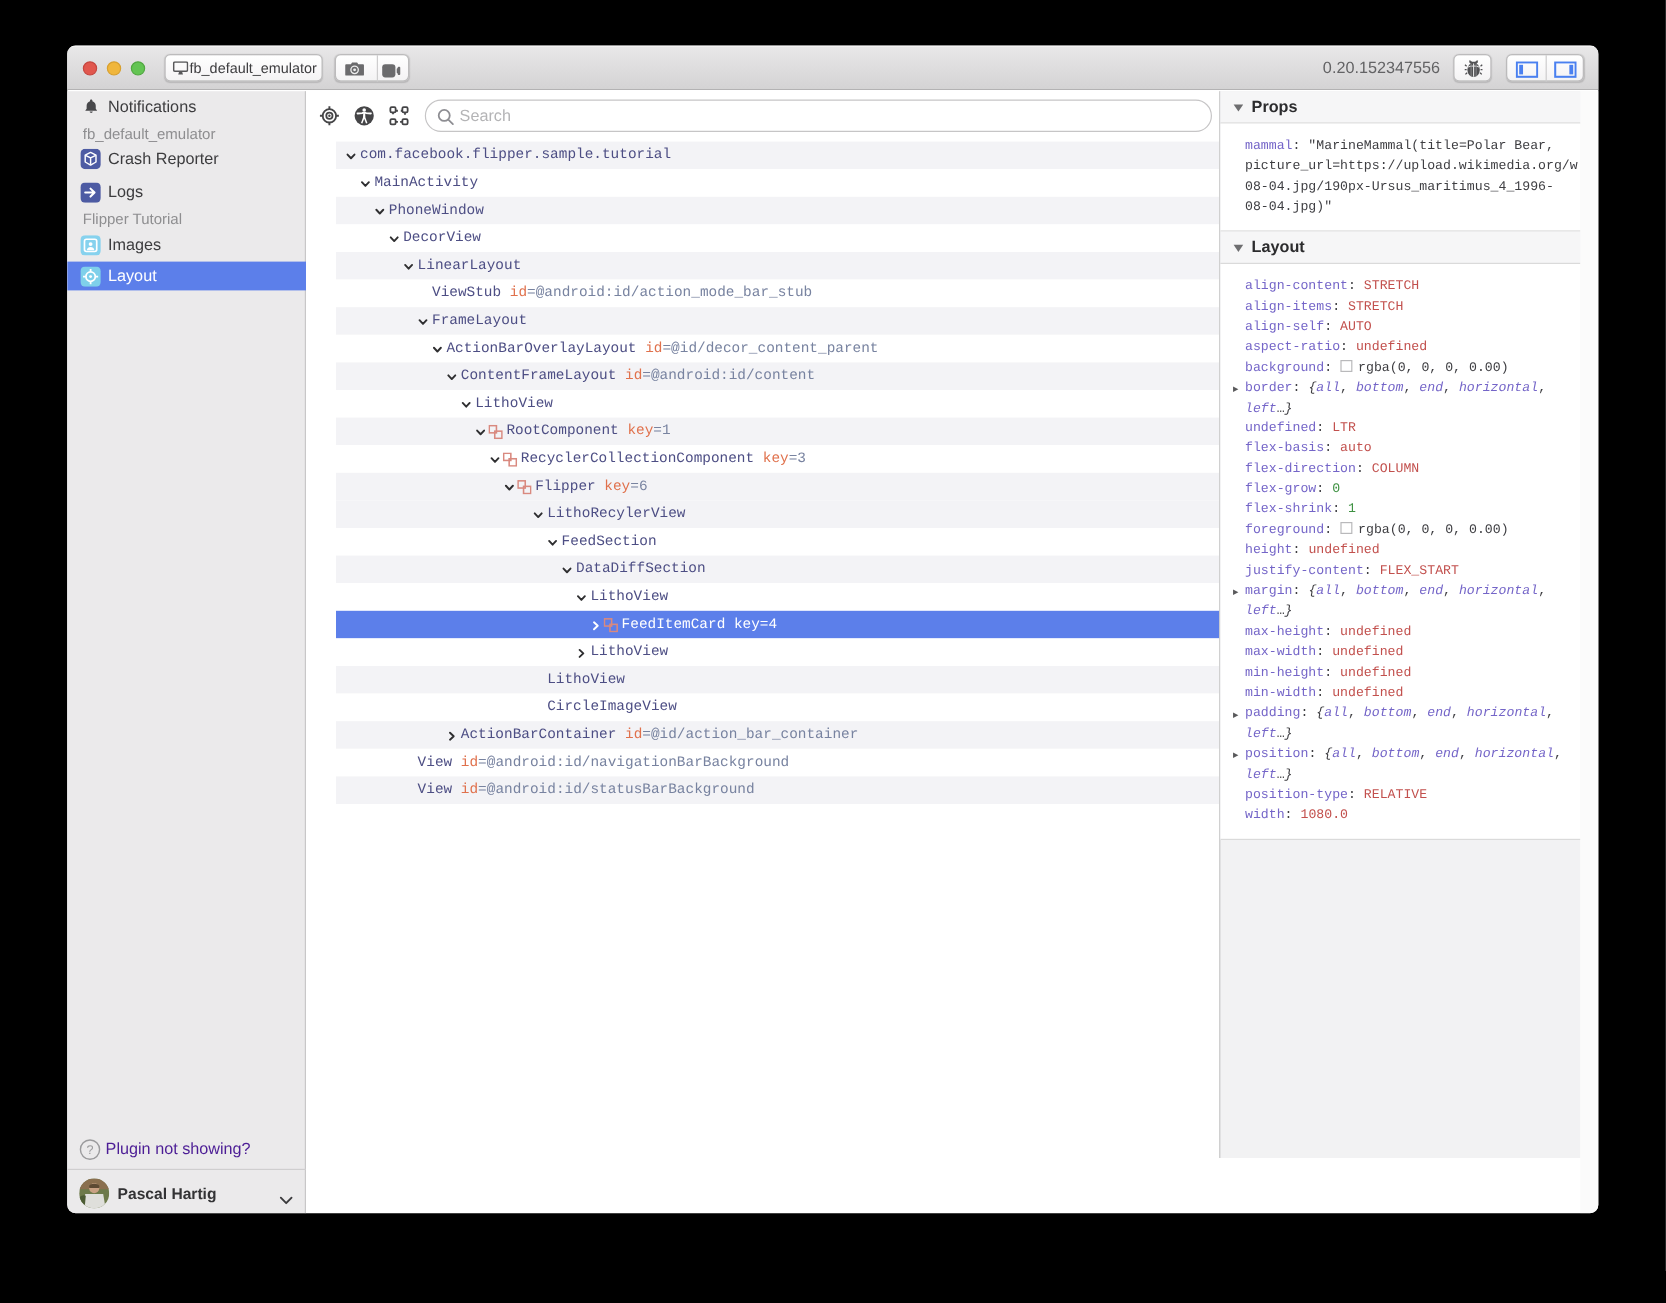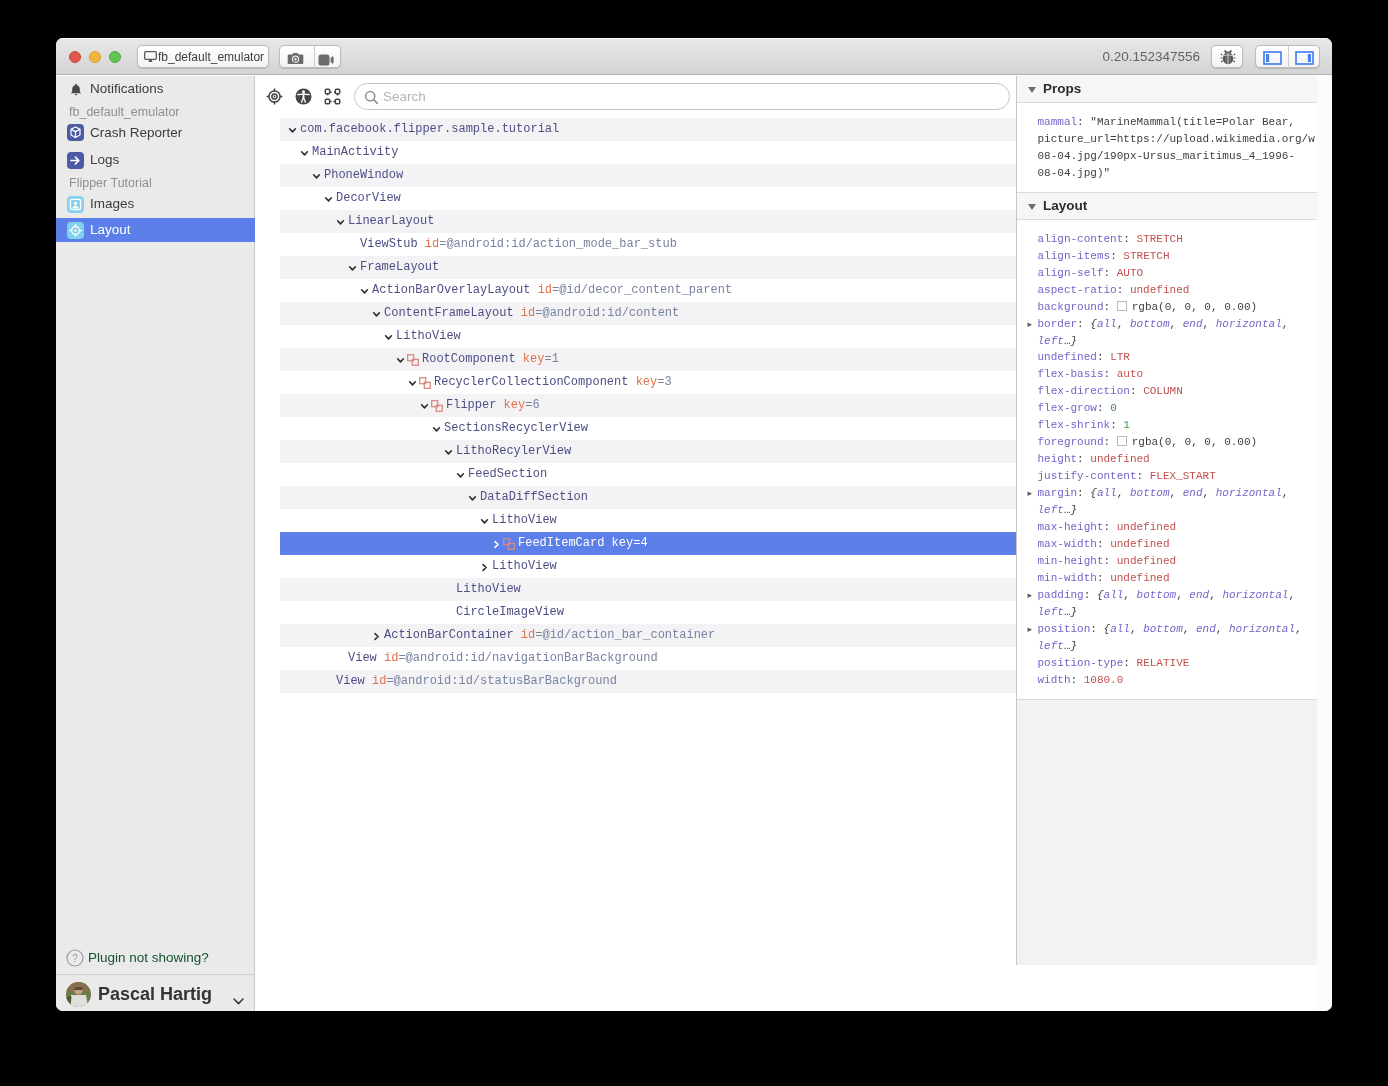--- a/index.html
+++ b/index.html
@@ -175,39 +175,39 @@
               <circle cx="8.5" cy="8.5" r="1.2" fill="#fff"></circle>
               <path d="M8.5 2.2 L8.5 4.4 M8.5 12.6 L8.5 14.8 M2.2 8.5 L4.4 8.5 M12.6 8.5 L14.8 8.5" stroke="#fff" stroke-width="1.5"></path>
             </svg></span>
           <span class="stx" style="position:absolute; left:34px; line-height:24px; font-size:13.5px;">Layout</span>
         </div>
       <div class="srow" style="top:869px; height:25px;">
           <span style="position:absolute; left:10px; top:3.5px;"><svg width="18" height="18" viewBox="0 0 18 18">
               <circle cx="9" cy="9" r="8" fill="none" stroke="#9b9b9d" stroke-width="1.2"></circle>
               <text x="9" y="12.7" text-anchor="middle" font-family="Liberation Sans, sans-serif" font-size="10.5" fill="#9b9b9d">?</text>
             </svg></span>
-          <span class="stx" style="color:#14532d; left:32px; line-height:25px;">Plugin not showing?</span>
+          <span class="stx" style="color:#4c1d95; left:32px; line-height:25px;">Plugin not showing?</span>
         </div>
       <div style="position:absolute; left:0; top:898px; width:199px; height:1px; background:#cfcecf;"></div>
       <div style="position:absolute; left:10px; top:906px;"><svg width="25" height="25" viewBox="0 0 25 25">
             <defs>
               <clipPath id="avc">
                 <circle cx="12.5" cy="12.5" r="12.5"></circle>
               </clipPath>
             </defs>
             <g clip-path="url(#avc)">
               <rect width="25" height="25" fill="#6d7a4a"></rect>
               <rect x="0" y="0" width="25" height="9" fill="#8a6f4e"></rect>
               <path d="M3 25 L5 13 L20 13 L22 25 Z" fill="#dfdfdb"></path>
               <circle cx="12.5" cy="8.2" r="4.2" fill="#c9a183"></circle>
               <path d="M8.2 6.4 C9 3.8 16 3.8 16.8 6.4 L16.6 8 L8.4 8 Z" fill="#5d4a33"></path>
               <path d="M0 25 L0 16 C2 14 4 13.5 5.5 14.5 L4.5 25 Z" fill="#4d5c35"></path>
             </g>
           </svg></div>
-      <div style="position:absolute; left:42px; top:906px; line-height:25px; font-size:18px; font-weight:bold; color:#333335;">Pascal Hartig</div>
+      <div style="position:absolute; left:42px; top:906px; line-height:25px; font-size:13px; font-weight:bold; color:#333335;">Pascal Hartig</div>
       <div style="position:absolute; left:177px; top:915px;"><svg width="11" height="7" viewBox="0 0 11 7">
             <path d="M1 1 L5.5 5.6 L10 1" fill="none" stroke="#3c3c3e" stroke-width="1.6" stroke-linecap="round" stroke-linejoin="round"></path>
           </svg></div>
     </div>
     <div id="main">
       <div id="tool">
         <span class="tbi" style="left:10px;"><svg width="17" height="17" viewBox="0 0 17 17">
               <circle cx="8.5" cy="8.5" r="5.6" fill="none" stroke="#454547" stroke-width="1.5"></circle>
               <circle cx="8.5" cy="8.5" r="2.6" fill="none" stroke="#454547" stroke-width="1.5"></circle>
               <circle cx="8.5" cy="8.5" r="1" fill="#454547"></circle>
@@ -318,26 +318,20 @@
 <div class="trow teven">
             <span class="tcw" style="left:139.5px"><svg class="tch" width="9" height="9" viewBox="0 0 9 9">
                 <path d="M1.6 2.8 L4.5 5.9 L7.4 2.8" fill="none" stroke="#2f2f31" stroke-width="1.6" stroke-linecap="round" stroke-linejoin="round"></path>
               </svg></span>
             <span class="tiw" style="left:151.0px"><svg class="tli" width="12" height="12" viewBox="0 0 12 12">
                 <rect x="0.7" y="0.7" width="6" height="6" fill="none" stroke="#d9897f" stroke-width="1.3"></rect>
                 <rect x="5.3" y="5.3" width="6" height="6" fill="none" stroke="#d9897f" stroke-width="1.3"></rect>
               </svg></span>
             <span class="ttx" style="left:166.0px"><span class="nm">Flipper </span><span class="kw">key</span><span class="vl">=6</span></span>
           </div>
-<div class="trow todd">
-            <span class="tcw" style="left:151.5px"><svg class="tch" width="9" height="9" viewBox="0 0 9 9">
-                <path d="M1.6 2.8 L4.5 5.9 L7.4 2.8" fill="none" stroke="#2f2f31" stroke-width="1.6" stroke-linecap="round" stroke-linejoin="round"></path>
-              </svg></span>
-            <span class="ttx" style="left:164.0px"><span class="nm">SectionsRecyclerView</span></span>
-          </div>
 <div class="trow teven">
             <span class="tcw" style="left:163.5px"><svg class="tch" width="9" height="9" viewBox="0 0 9 9">
                 <path d="M1.6 2.8 L4.5 5.9 L7.4 2.8" fill="none" stroke="#2f2f31" stroke-width="1.6" stroke-linecap="round" stroke-linejoin="round"></path>
               </svg></span>
             <span class="ttx" style="left:176.0px"><span class="nm">LithoRecylerView</span></span>
           </div>
 <div class="trow todd">
             <span class="tcw" style="left:175.5px"><svg class="tch" width="9" height="9" viewBox="0 0 9 9">
                 <path d="M1.6 2.8 L4.5 5.9 L7.4 2.8" fill="none" stroke="#2f2f31" stroke-width="1.6" stroke-linecap="round" stroke-linejoin="round"></path>
               </svg></span>
@@ -380,21 +374,21 @@
 <div class="trow teven">
             <span class="tcw" style="left:91.5px"><svg class="tch" width="9" height="9" viewBox="0 0 9 9">
                 <path d="M3 1.6 L6.1 4.5 L3 7.4" fill="none" stroke="#2f2f31" stroke-width="1.6" stroke-linecap="round" stroke-linejoin="round"></path>
               </svg></span>
             <span class="ttx" style="left:104.0px"><span class="nm">ActionBarContainer </span><span class="kw">id</span><span class="vl">=@id/action_bar_container</span></span>
           </div>
 <div class="trow todd">
             <span class="ttx" style="left:68.0px"><span class="nm">View </span><span class="kw">id</span><span class="vl">=@android:id/navigationBarBackground</span></span>
           </div>
 <div class="trow teven">
-            <span class="ttx" style="left:56px"><span class="nm">View </span><span class="kw">id</span><span class="vl">=@android:id/statusBarBackground</span></span>
+            <span class="ttx" style="left:68.0px"><span class="nm">View </span><span class="kw">id</span><span class="vl">=@android:id/statusBarBackground</span></span>
           </div>
       </div>
     </div>
     <div id="rsb">
       <div class="phead">
           <span class="ptri"></span>
           <span class="pht">Props</span>
         </div>
       <div class="pbody" id="props-body">
           <div class="pl"><span class="pk">mammal</span><span class="pd">: "MarineMammal(title=Polar Bear,</span></div>

